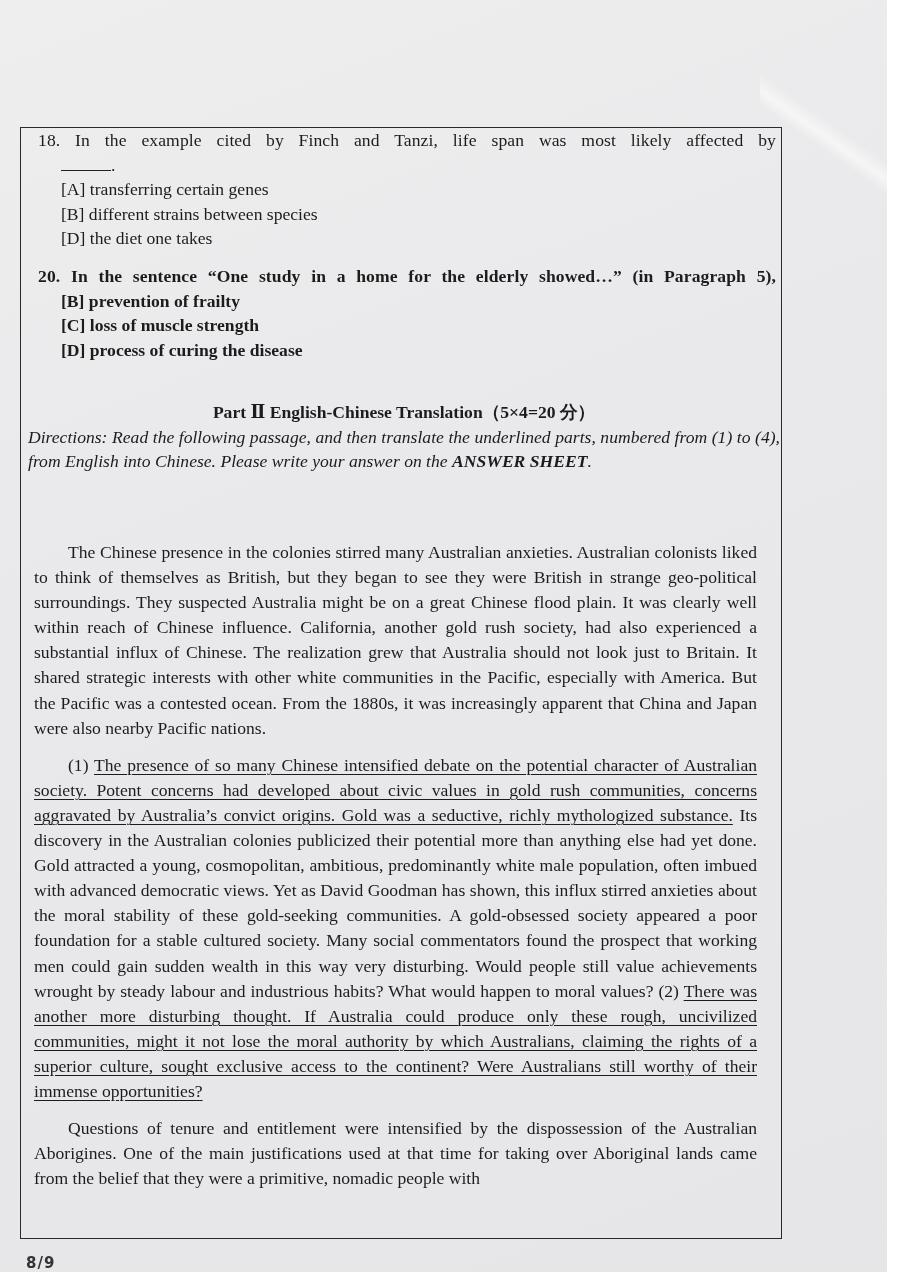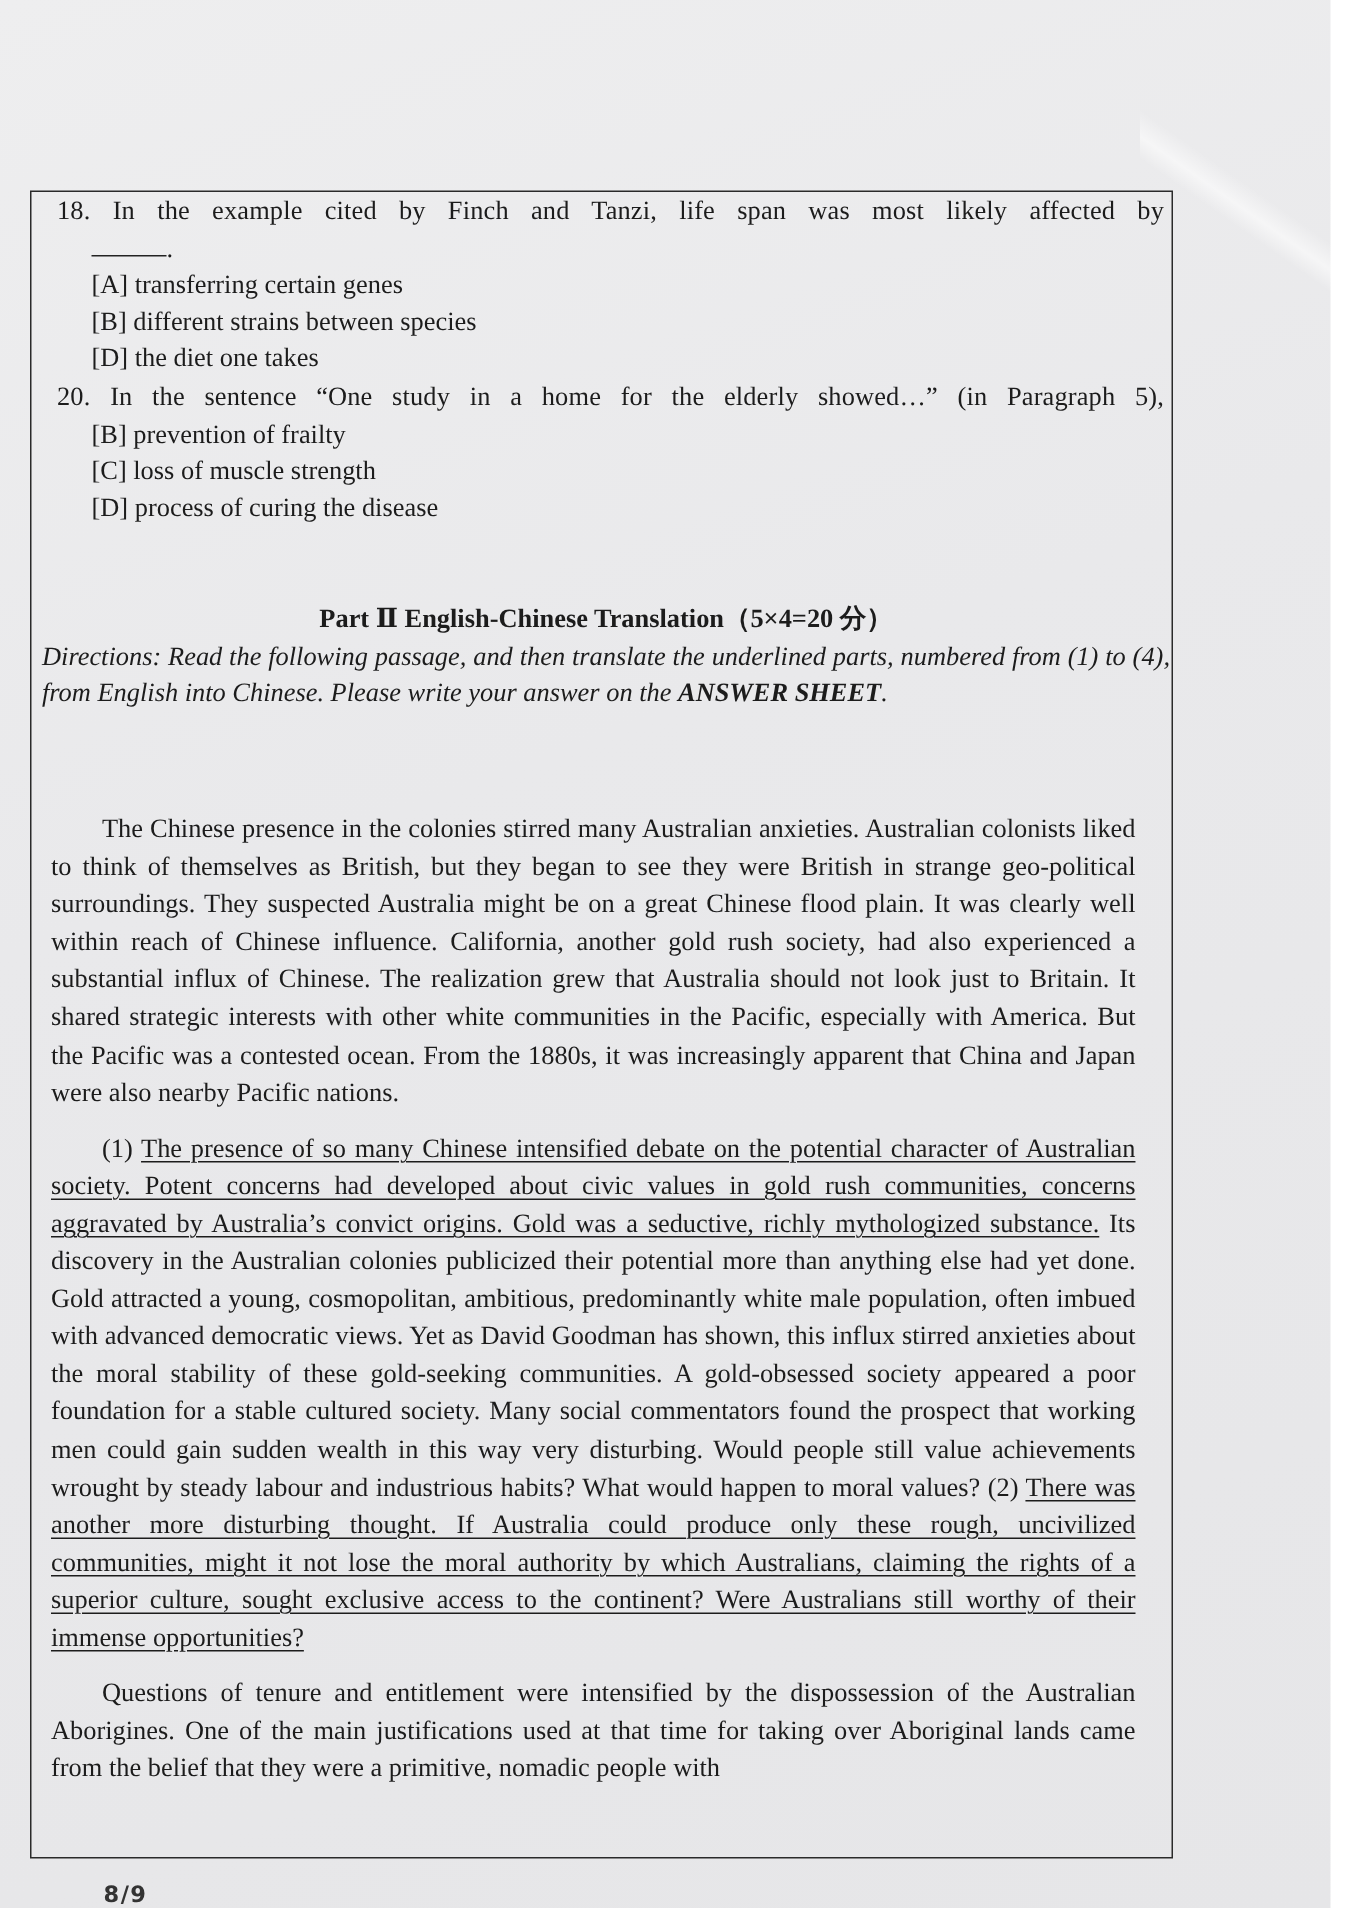--- a/index.html
+++ b/index.html
@@ -27,31 +27,31 @@
   .content { position: absolute; left: 38px; top: 128px; width: 730px; }
   .q { font-size: 17.6px; line-height: 24.5px; }
   .q-stem { text-align: justify; text-align-last: justify; letter-spacing: 0.1px; }
   .q-cont { padding-left: 23px; }
   .opts { padding-left: 23px; }
   .opt-row { display: flex; flex-direction: column; }
   .opt { display: inline-block; }
   .col-a { width: 300px; }
   .blank { display: inline-block; width: 50px; border-bottom: 1px solid #222; height: 15px; vertical-align: baseline; }
   .q19 { position: absolute; top: 0; left: 0; width: 738px; }
-  .q20 { position: absolute; top: 124px; left: 0; width: 738px; }
+  .q20 { position: absolute; top: 136px; left: 0; width: 738px; font-weight: bold; }
   .q19 .opt-row .col-a { width: 302px; }
   .q20 .opt-row .col-a { width: 302px; }
   .part { position: absolute; top: 272px; left: -10px; width: 752px; font-size: 17.6px; line-height: 24.5px; }
   .part-title { font-weight: bold; text-align: center; }
   .directions { font-style: italic; text-align: justify; }
   .directions .strong { font-weight: bold; }
   .passage { position: absolute; top: 400px; left: -16px; width: 747px; font-size: 17.6px; line-height: 25.1px; text-align: justify; }
   .passage p { margin: 12px; text-indent: 34px; }
   .u { text-decoration: underline; text-underline-offset: 3px; text-decoration-thickness: 1px; }
-  .pagenum { position: absolute; left: 26px; top: 1254px; font-family: "DejaVu Sans", sans-serif; font-weight: bold; font-size: 15px; color: #333; letter-spacing: 1px; margin-left: 43px; }
+  .pagenum { position: absolute; left: 26px; top: 1254px; font-family: "DejaVu Sans", sans-serif; font-weight: bold; font-size: 15px; color: #333; letter-spacing: 1px; }
   .uword { text-decoration: underline; text-underline-offset: 3px; }
 </style>
 </head>
 <body>
 
 <div class="paper"></div>
 <div class="crease"></div>
 <div class="box"></div>
 
 <div class="content">

